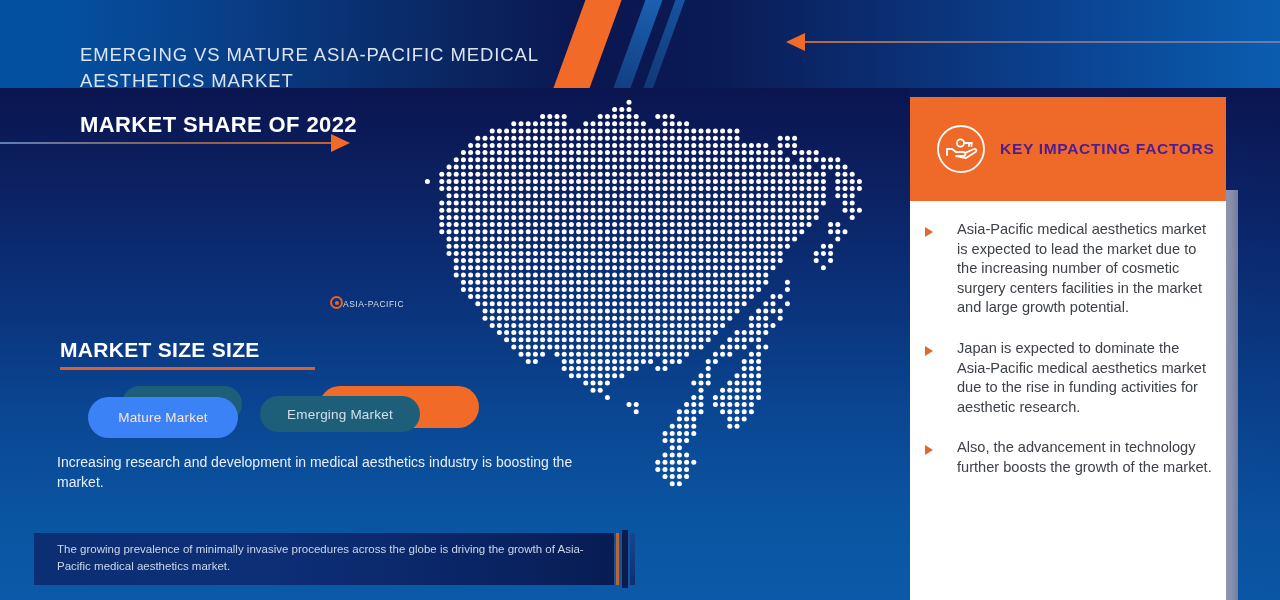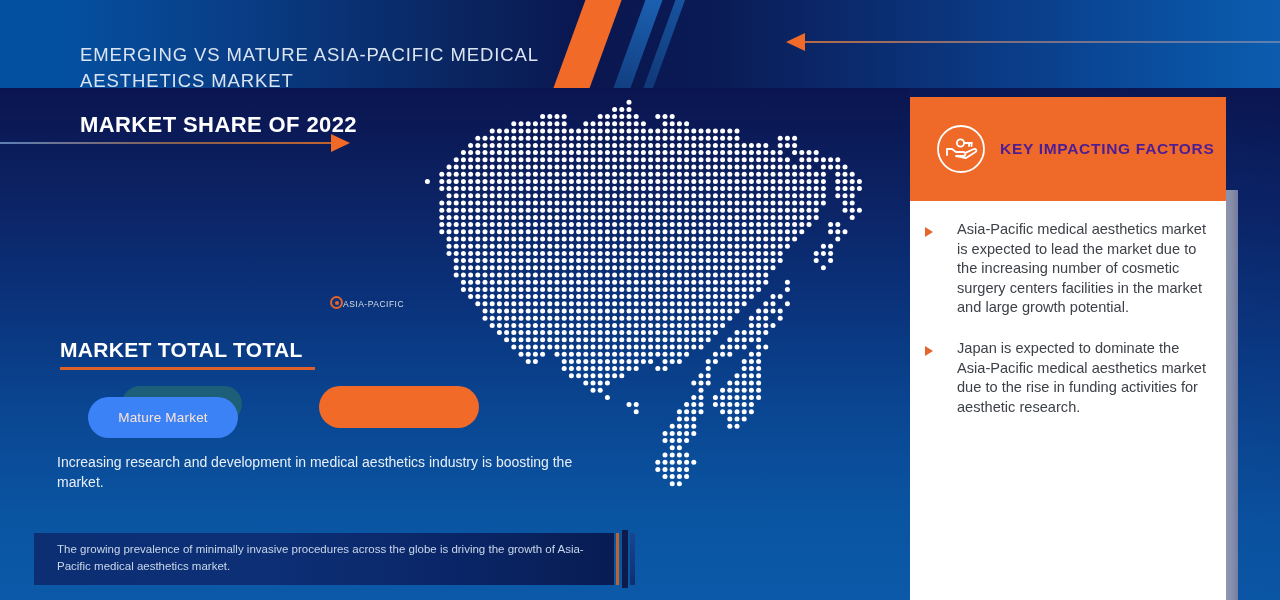--- a/index.html
+++ b/index.html
@@ -1823,27 +1823,28 @@
       </svg>
     </div>
 
   <div class="ap-label">
     <span class="ap-ring">
         <span class="ap-dot"></span>
       </span>
     <span class="ap-text">ASIA-PACIFIC</span>
   </div>
 
-  <div class="mst-title">MARKET TOTAL TOTAL</div>
+  <div class="mst-title">MARKET SIZE SIZE</div>
   <div class="mst-rule"></div>
 
   <div class="pill-group">
     <div class="pill pill-shadow-teal"></div>
     <div class="pill pill-mature">Mature Market</div>
     <div class="pill pill-shadow-orange"></div>
+    <div class="pill pill-emerging">Emerging Market</div>
   </div>
 
   <div class="body-note">Increasing research and development in medical aesthetics industry is boosting the market.</div>
 
   <div class="bottom-box"></div>
   <div class="bottom-text">The growing prevalence of minimally invasive procedures across the globe is driving the growth of Asia-Pacific medical aesthetics market.</div>
   <div class="bb-bar1"></div>
   <div class="bb-bar2"></div>
   <div class="bb-bar3"></div>
 
@@ -1873,15 +1874,23 @@
         <div class="kf-text">Asia-Pacific medical aesthetics market is expected to lead the market due to the increasing number of cosmetic surgery centers facilities in the market and large growth potential.</div>
       </div>
       <div class="kf-item">
         <span class="kf-bullet">
           <svg width="8" height="10" viewBox="0 0 8 10">
             <path d="M0 0 L8 5 L0 10 Z" fill="#e4662c"></path>
           </svg>
         </span>
         <div class="kf-text">Japan is expected to dominate the Asia-Pacific medical aesthetics market due to the rise in funding activities for aesthetic research.</div>
       </div>
+      <div class="kf-item">
+        <span class="kf-bullet">
+          <svg width="8" height="10" viewBox="0 0 8 10">
+            <path d="M0 0 L8 5 L0 10 Z" fill="#e4662c"></path>
+          </svg>
+        </span>
+        <div class="kf-text">Also, the advancement in technology further boosts the growth of the market.</div>
+      </div>
     </div>
 
 </div>
 
 </body></html>

